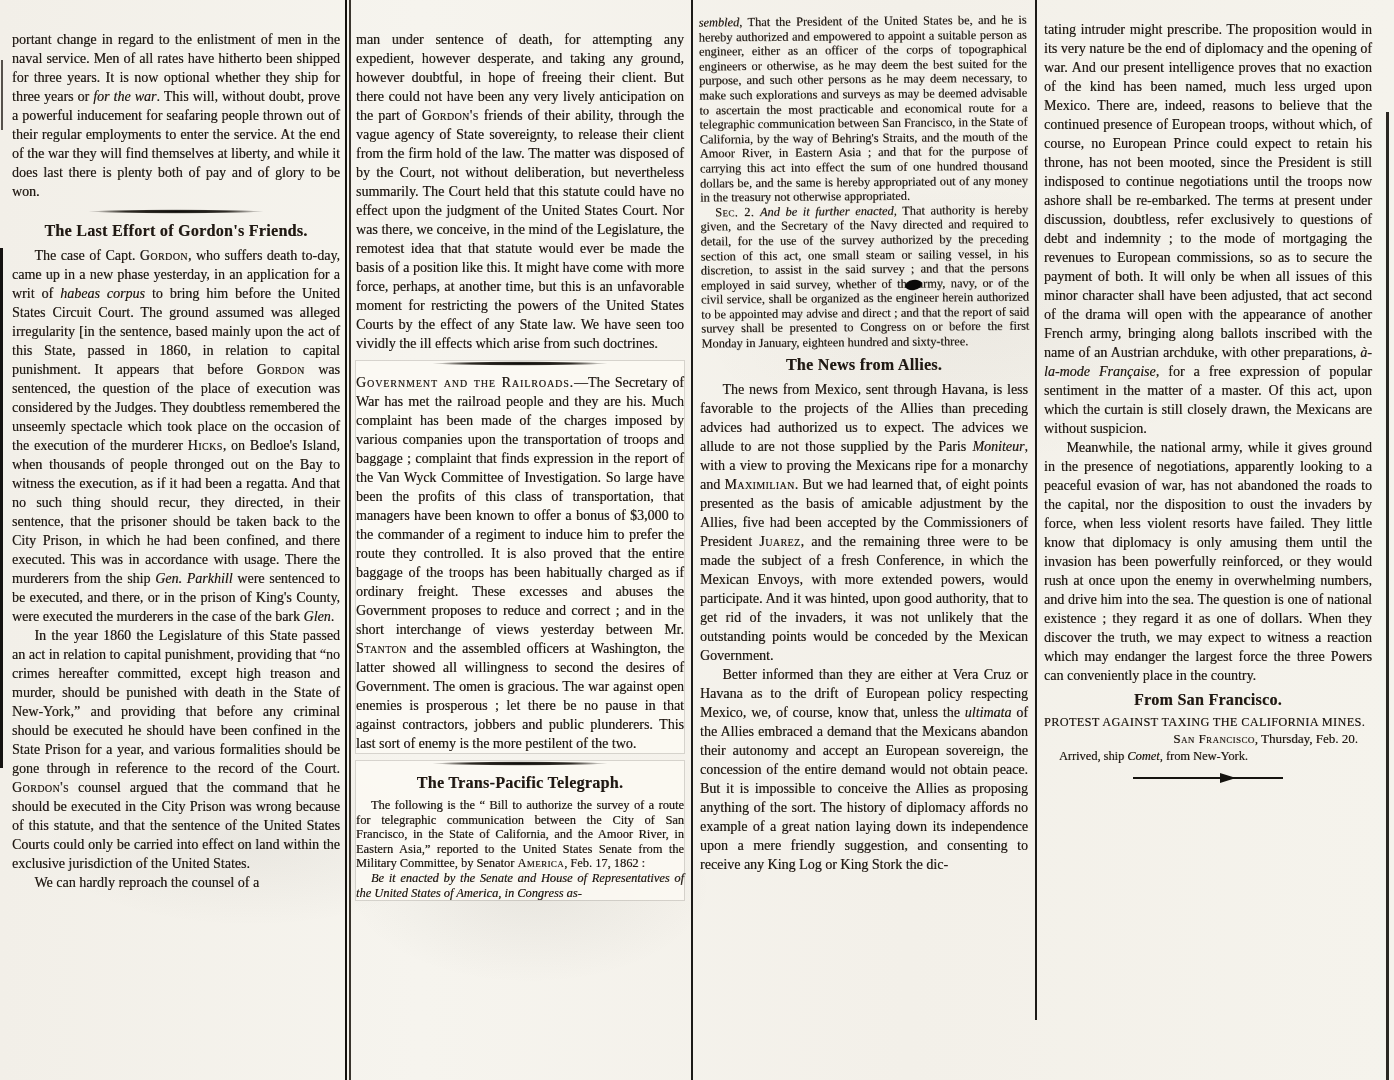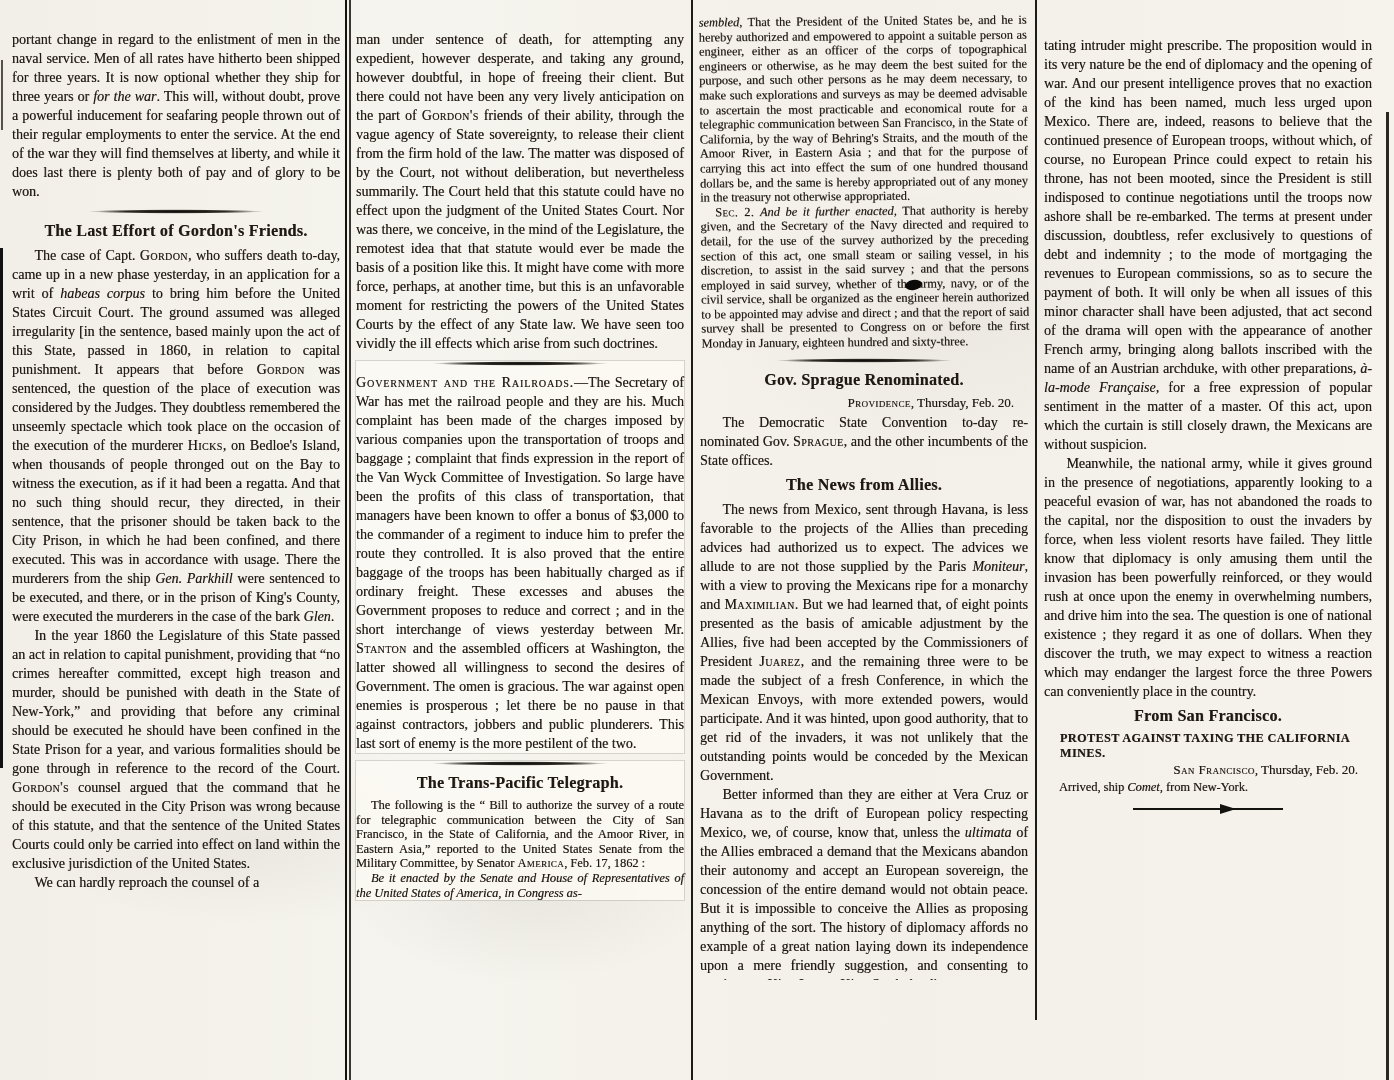--- a/index.html
+++ b/index.html
@@ -19,42 +19,42 @@
   }
   .col{
     width:332px;height:980px;overflow:hidden;
     padding:0 2px;box-sizing:border-box;
     font-size:14px;line-height:19px;
     text-align:justify;
     text-shadow:0.35px 0.3px 0.25px rgba(32,25,19,0.55);
   }
   .col.pad-lg{padding-top:30px;font-family:Liberation Serif, serif;}
   .col.pad-sm{padding-top:14px;}
-  .col.pad-md{padding-top:36px;}
+  .col.pad-md{padding-top:20px;}
   .page{padding-left:10px;box-sizing:border-box;}
   .gap{position:relative;width:12px;flex:0 0 auto;}
   .gap .rule{position:absolute;left:5px;top:0;bottom:0;width:2px;background:#1d1b18;}
   .gap .rule.double{left:3px;width:6px;background:linear-gradient(90deg,#14120f 0 2px,transparent 2px 4px,#3a352e 4px 6px);}
   .gap .rule.short{bottom:60px;}
   p{margin:0;text-indent:1.6em;}
   p.ni{text-indent:0;}
   p.it{font-style:italic;}
   .block{margin:0;}
   .block.small{font-size:12.4px;line-height:14.6px;}
   .block.small p{text-indent:1.2em;}
   .block.small p.ni{text-indent:0;}
   .block.clipping{background:rgba(252,250,244,0.8);box-shadow:0 0 0 1px rgba(40,36,30,0.15);}
   .block.tilt{transform:rotate(-0.5deg);}
   h2{
     font-size:16px;line-height:20px;font-weight:bold;
     text-align:center;margin:5px 0 5px;letter-spacing:0.3px;
   }
   .subhead{
-    font-size:12.2px;line-height:15px;font-weight:bold;
-    letter-spacing:0.4px;text-align:left;text-indent:0;margin:1px 16px;
+    font-size:12.2px;line-height:15px;font-weight:normal;
+    letter-spacing:0.4px;text-align:left;text-indent:0;margin:1px 0;
   }
   .dateline{
     font-size:13px;line-height:16px;text-align:right;
     padding-right:14px;margin:1px 0 2px;
   }
   .sc{font-variant:small-caps;letter-spacing:0.4px;}
   .lead{font-variant:small-caps;letter-spacing:0.9px;}
   .divider{
     height:5px;width:68%;margin:8px auto 7px;
     background:radial-gradient(ellipse 50% 55% at 50% 50%, #0e0d0b 0%, #2e2a24 45%, transparent 78%);
@@ -111,26 +111,20 @@
     </div>
   <div class="gap">
       <div class="rule"></div>
     </div>
   <div class="col pad-sm">
       <section class="block small tilt">
         <p class="ni"><i>sembled</i>, That the President of the United States be, and he is hereby authorized and empowered to appoint a suitable person as engineer, either as an officer of the corps of topographical engineers or otherwise, as he may deem the best suited for the purpose, and such other persons as he may deem necessary, to make such explorations and surveys as may be deemed advisable to ascertain the most practicable and economical route for a telegraphic communication between San Francisco, in the State of California, by the way of Behring's Straits, and the mouth of the Amoor River, in Eastern Asia ; and that for the purpose of carrying this act into effect the sum of one hundred thousand dollars be, and the same is hereby appropriated out of any money in the treasury not otherwise appropriated.</p>
         <p><span class="sc">Sec. 2.</span> <i>And be it further enacted</i>, That authority is hereby given, and the Secretary of the Navy directed and required to detail, for the use of the survey authorized by the preceding section of this act, one small steam or sailing vessel, in his discretion, to assist in the said survey ; and that the persons employed in said survey, whether of the army, navy, or of the civil service, shall be organized as the engineer herein authorized to be appointed may advise and direct ; and that the report of said survey shall be presented to Congress on or before the first Monday in January, eighteen hundred and sixty-three.</p>
       </section>
       <section class="block">
-        <div class="divider"></div>
-        <h2>Gov. Sprague Renominated.</h2>
-        <div class="dateline"><span class="sc">Providence</span>, Thursday, Feb. 20.</div>
-        <p>The Democratic State Convention to-day re-nominated Gov. <span class="sc">Sprague</span>, and the other incumbents of the State offices.</p>
-      </section>
-      <section class="block">
         <h2>The News from Allies.</h2>
         <p>The news from Mexico, sent through Havana, is less favorable to the projects of the Allies than preceding advices had authorized us to expect.  The advices we allude to are not those supplied by the Paris <i>Moniteur</i>, with a view to proving the Mexicans ripe for a monarchy and <span class="sc">Maximilian</span>.  But we had learned that, of eight points presented as the basis of amicable adjustment by the Allies, five had been accepted by the Commissioners of President <span class="sc">Juarez</span>, and the remaining three were to be made the subject of a fresh Conference, in which the Mexican Envoys, with more extended powers, would participate.  And it was hinted, upon good authority, that to get rid of the invaders, it was not unlikely that the outstanding points would be conceded by the Mexican Government.</p>
         <p>Better informed than they are either at Vera Cruz or Havana as to the drift of European policy respecting Mexico, we, of course, know that, unless the <i>ultimata</i> of the Allies embraced a demand that the Mexicans abandon their autonomy and accept an European sovereign, the concession of the entire demand would not obtain peace.  But it is impossible to conceive the Allies as proposing anything of the sort. The history of diplomacy affords no example of a great nation laying down its independence upon a mere friendly suggestion, and consenting to receive any King Log or King Stork the dic-</p>
       </section>
     </div>
   <div class="gap">
       <div class="rule short"></div>
     </div>
   <div class="col pad-md">
       <section class="block">

